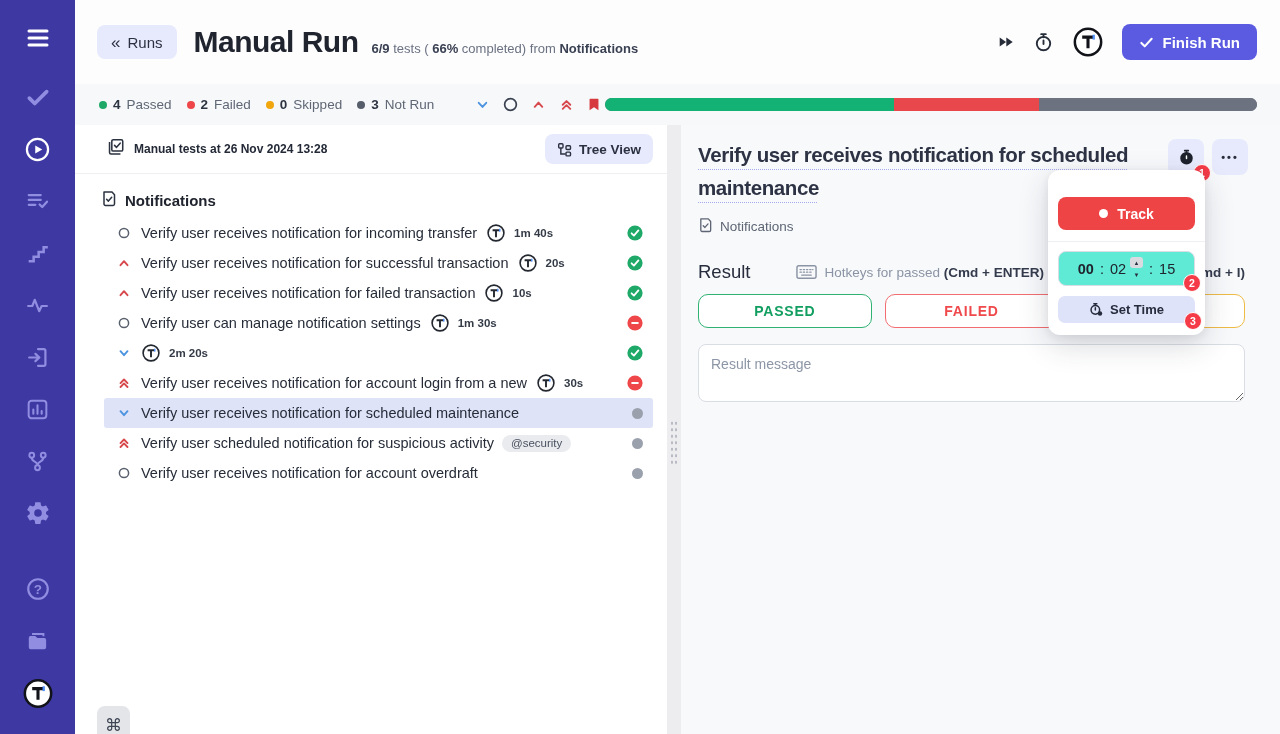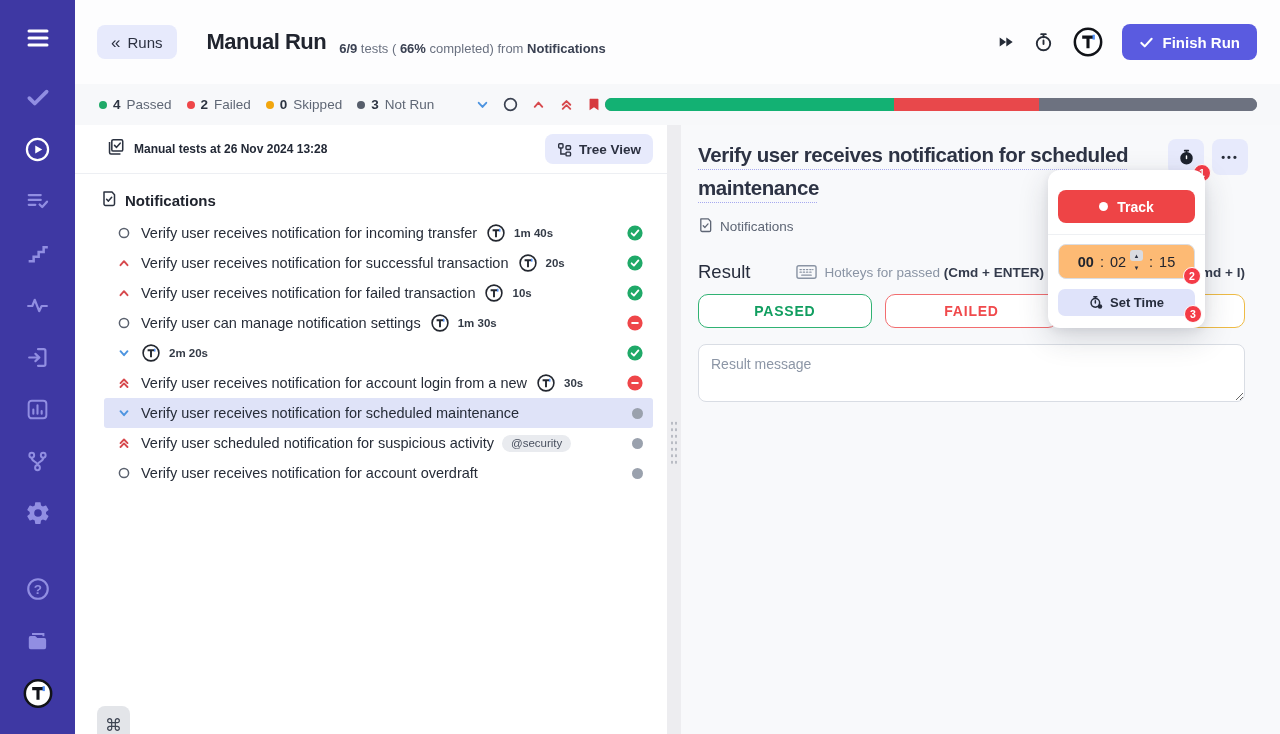--- a/index.html
+++ b/index.html
@@ -12,21 +12,21 @@
   .snav.menu { margin-bottom:31px; }
   .snav.group-gap { margin-top:24px; }
 
   
   #main { position:absolute; left:75px; top:0; right:0; height:734px; }
 
   
   #topbar { height:84px; background:#fdfdfe; display:flex; align-items:center; padding-left:22px; }
   .btn-lav { display:inline-flex; align-items:center; gap:7px; background:#e7eafc; border:none; border-radius:8px; height:34px; padding:0 14px; font-family:inherit; font-size:15px; color:#2b3040; cursor:pointer; }
   .back-chevrons { font-size:17px; color:#2b3040; line-height:1; }
-  #run-title { margin-left:30px; font-size:22px; font-weight:800; letter-spacing:-0.5px; color:#20242e; }
+  #run-title { margin-left:17px; font-size:30px; font-weight:800; letter-spacing:-0.5px; color:#20242e; }
   #run-subtitle { margin-left:13px; padding-top:12px; font-size:13px; color:#6a7180; display:flex; align-items:baseline; }
   #run-subtitle span { white-space:pre; }
   #run-subtitle .b { font-weight:700; color:#3a4152; }
   .topbar-right { margin-left:auto; margin-right:23px; display:flex; align-items:center; gap:19px; }
   .icon-btn { background:none; border:none; cursor:pointer; display:flex; align-items:center; justify-content:center; }
   #finish-btn { display:inline-flex; align-items:center; gap:9px; background:#5a5be0; color:#fff; border:none; border-radius:8px; height:36px; padding:0 17px; font-family:inherit; font-size:15px; font-weight:700; cursor:pointer; }
 
   
   #statusbar { height:41px; background:#f7f8fa; display:flex; align-items:center; padding-left:24px; position:relative; }
   #status-counters { display:flex; align-items:center; gap:15px; font-size:13.5px; }
@@ -89,25 +89,25 @@
   .hotkeys .key-end { margin-left:auto; font-weight:700; color:#343b4c; }
   .verdicts { margin-top:11px; display:flex; gap:13px; }
   .vbtn { flex:1; height:34px; background:#fff; border-radius:10px; font-family:inherit; font-size:14px; font-weight:800; letter-spacing:0.8px; cursor:pointer; }
   .vbtn.passed { border:1.5px solid #30b273; color:#119e60; }
   .vbtn.failed { border:1.5px solid #f26d6f; color:#f0494c; }
   .vbtn.skipped { border:1.5px solid #eebb45; color:#e3a81c; }
   #result-message { margin-top:16px; width:100%; height:58px; border:1px solid #d9dde4; border-radius:8px; background:#fff; padding:11px 12px; font-family:inherit; font-size:14px; color:#2a3040; resize:both; }
   #result-message::placeholder { color:#8c96a6; }
 
   
-  #track-popup { position:absolute; top:45px; left:367px; width:157px; background:#fff; border-radius:12px; padding:20px 10px 12px; box-shadow:0 10px 30px rgba(40,44,63,.18), 0 2px 8px rgba(40,44,63,.08); z-index:6; }
+  #track-popup { position:absolute; top:45px; left:367px; width:157px; background:#fff; border-radius:12px; padding:27px 10px 12px; box-shadow:0 10px 30px rgba(40,44,63,.18), 0 2px 8px rgba(40,44,63,.08); z-index:6; }
   #track-btn { width:100%; height:33px; background:#ee4446; border:none; border-radius:8px; color:#fff; font-family:inherit; font-size:14px; font-weight:700; display:flex; align-items:center; justify-content:center; gap:9px; cursor:pointer; }
   .track-dot { width:9px; height:9px; border-radius:50%; background:#fff; }
   .popup-divider { margin:11px -10px 9px; border-top:1px solid #eef0f3; }
-  #time-box { position:relative; height:35px; border:1px solid #d9dde4; border-radius:8px; background:#fdba74; display:flex; align-items:center; justify-content:center; gap:6px; font-size:14.5px; color:#20242e; }
+  #time-box { position:relative; height:35px; border:1px solid #d9dde4; border-radius:8px; background:#5eead4; display:flex; align-items:center; justify-content:center; gap:6px; font-size:14.5px; color:#20242e; }
   #time-box .th { font-weight:700; }
   .spinner { width:13px; display:flex; flex-direction:column; gap:1px; margin-left:-2px; }
   .spinner button { border:none; background:#d9dbe1; border-radius:3px; height:11px; font-size:6px; line-height:6px; color:#2a3040; cursor:pointer; padding:0; }
   .spinner button.down { background:transparent; }
   #set-time-btn { position:relative; margin-top:10px; width:100%; height:27px; background:#dfe3fa; border:none; border-radius:7px; display:flex; align-items:center; justify-content:center; gap:7px; font-family:inherit; font-size:13px; font-weight:700; color:#262c3c; cursor:pointer; }
 </style>
 </head>
 <body>
 
 <aside id="sidebar">

